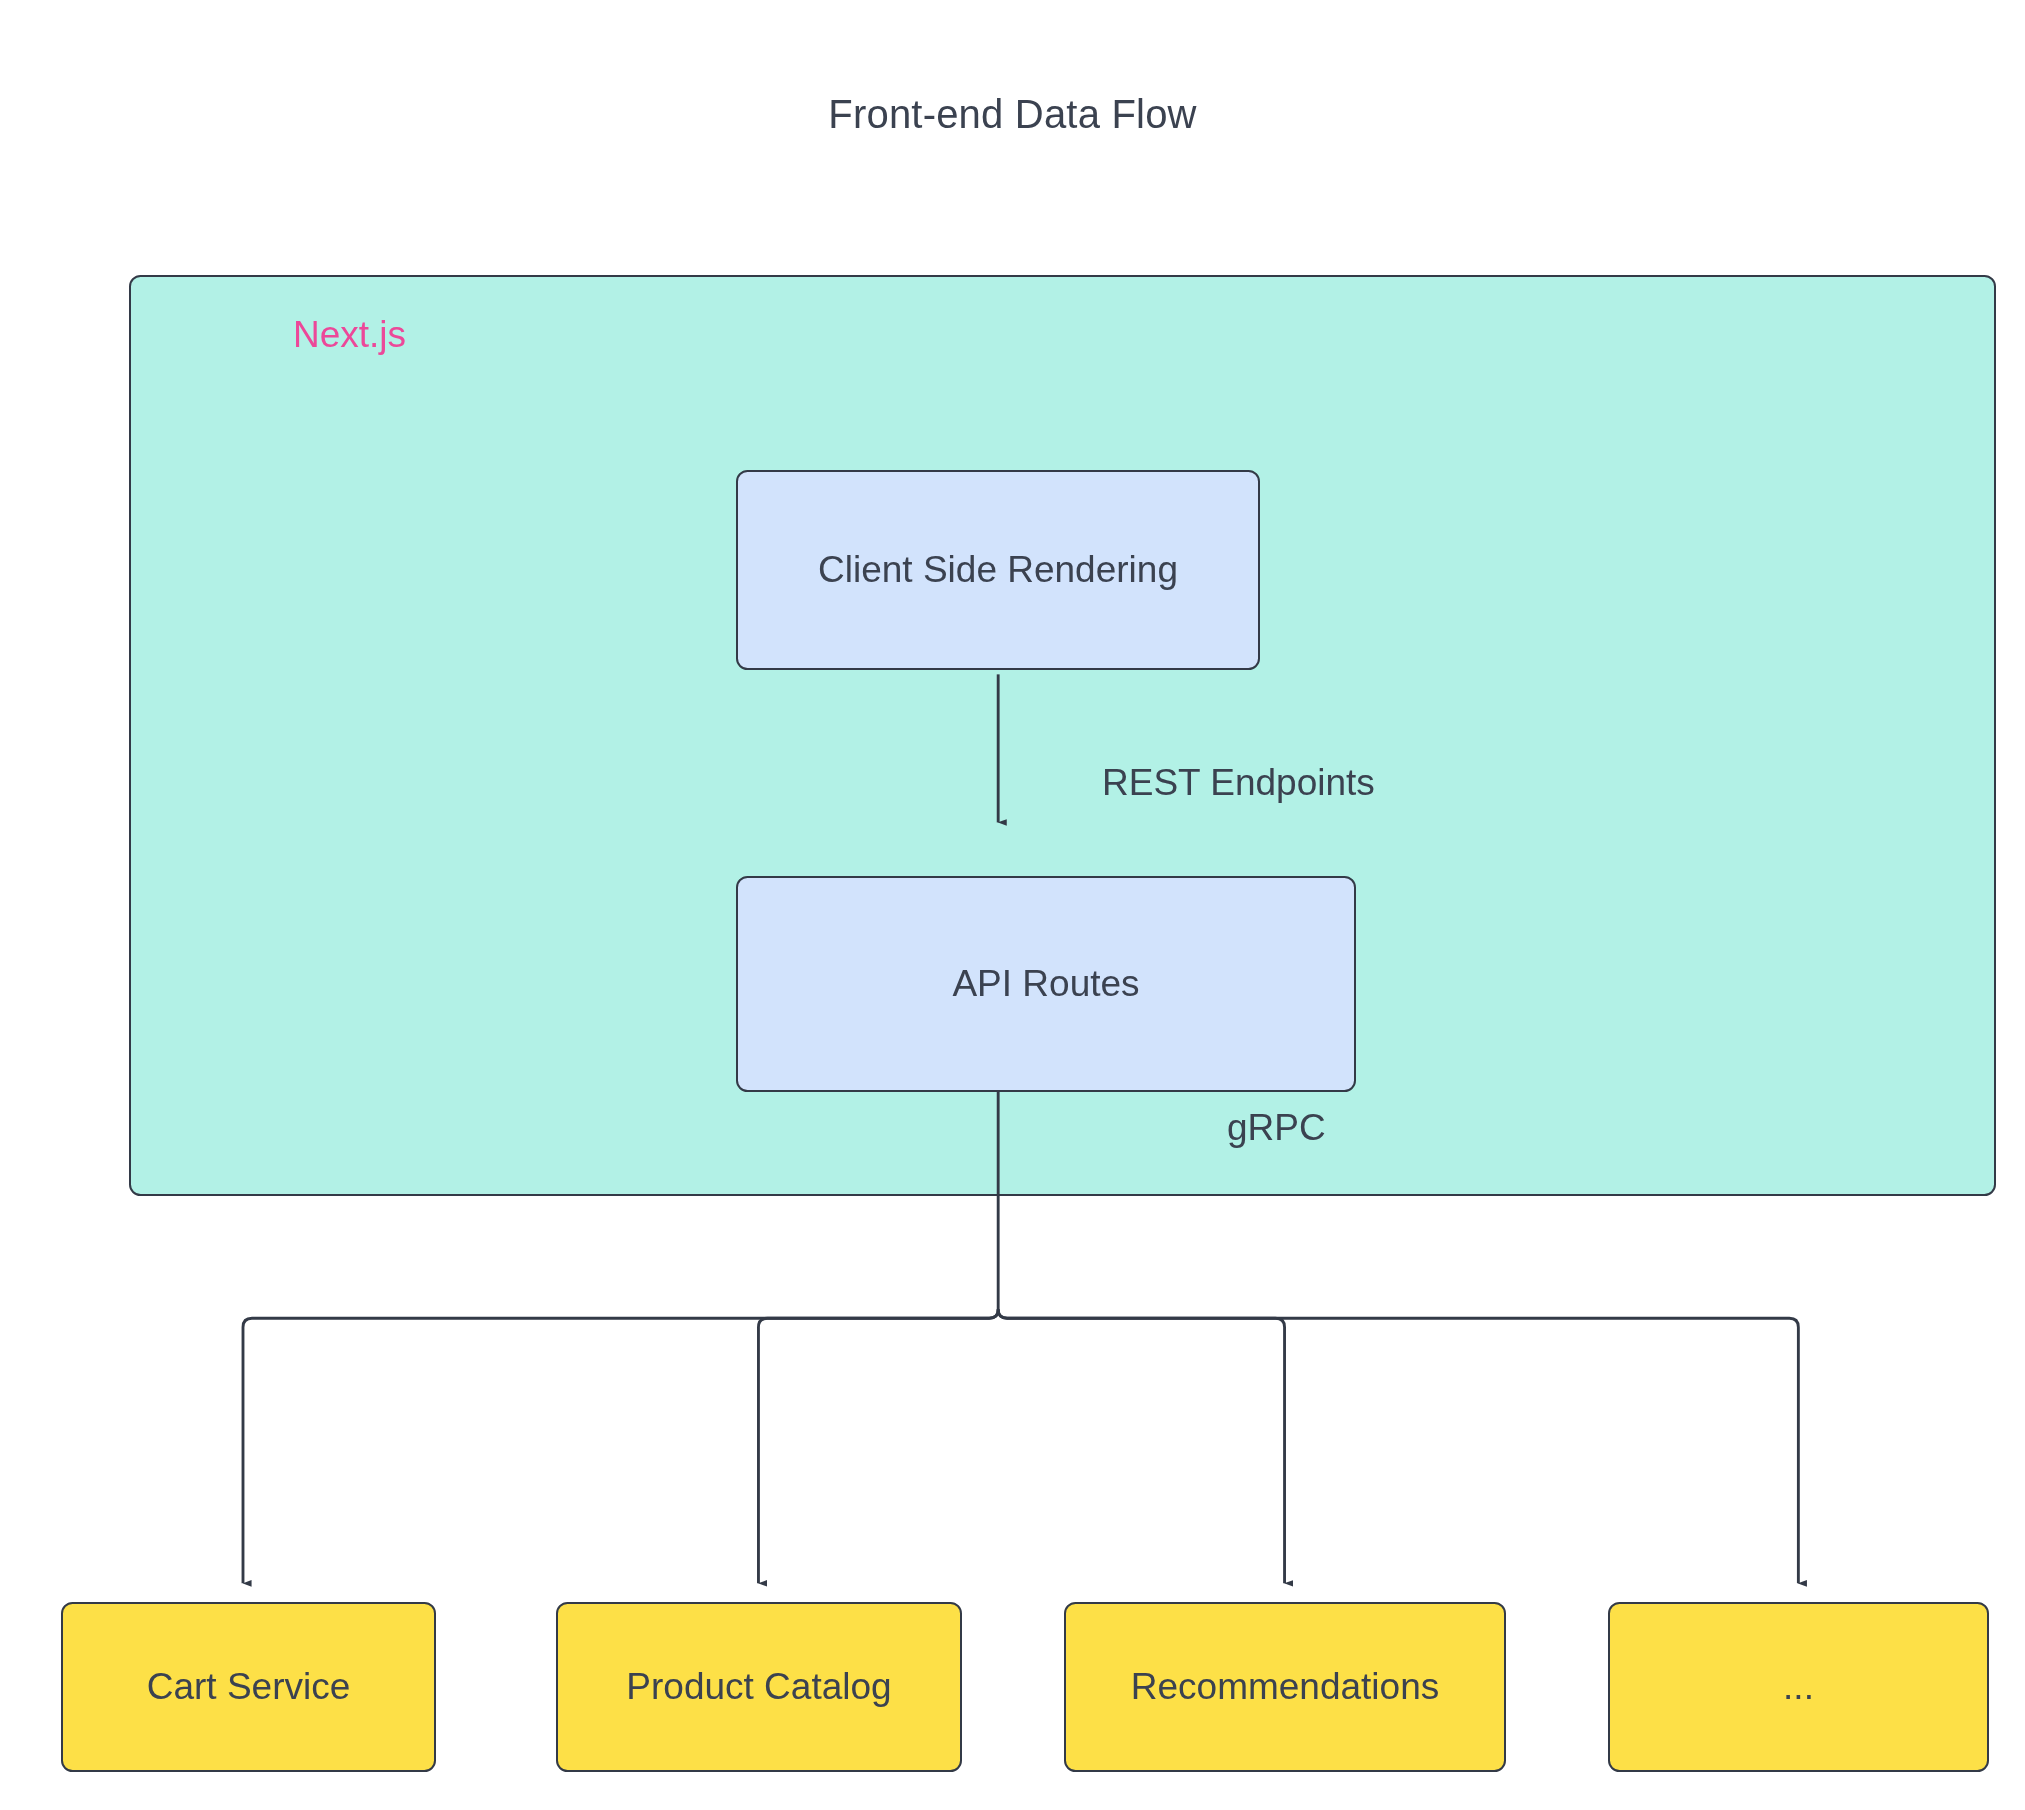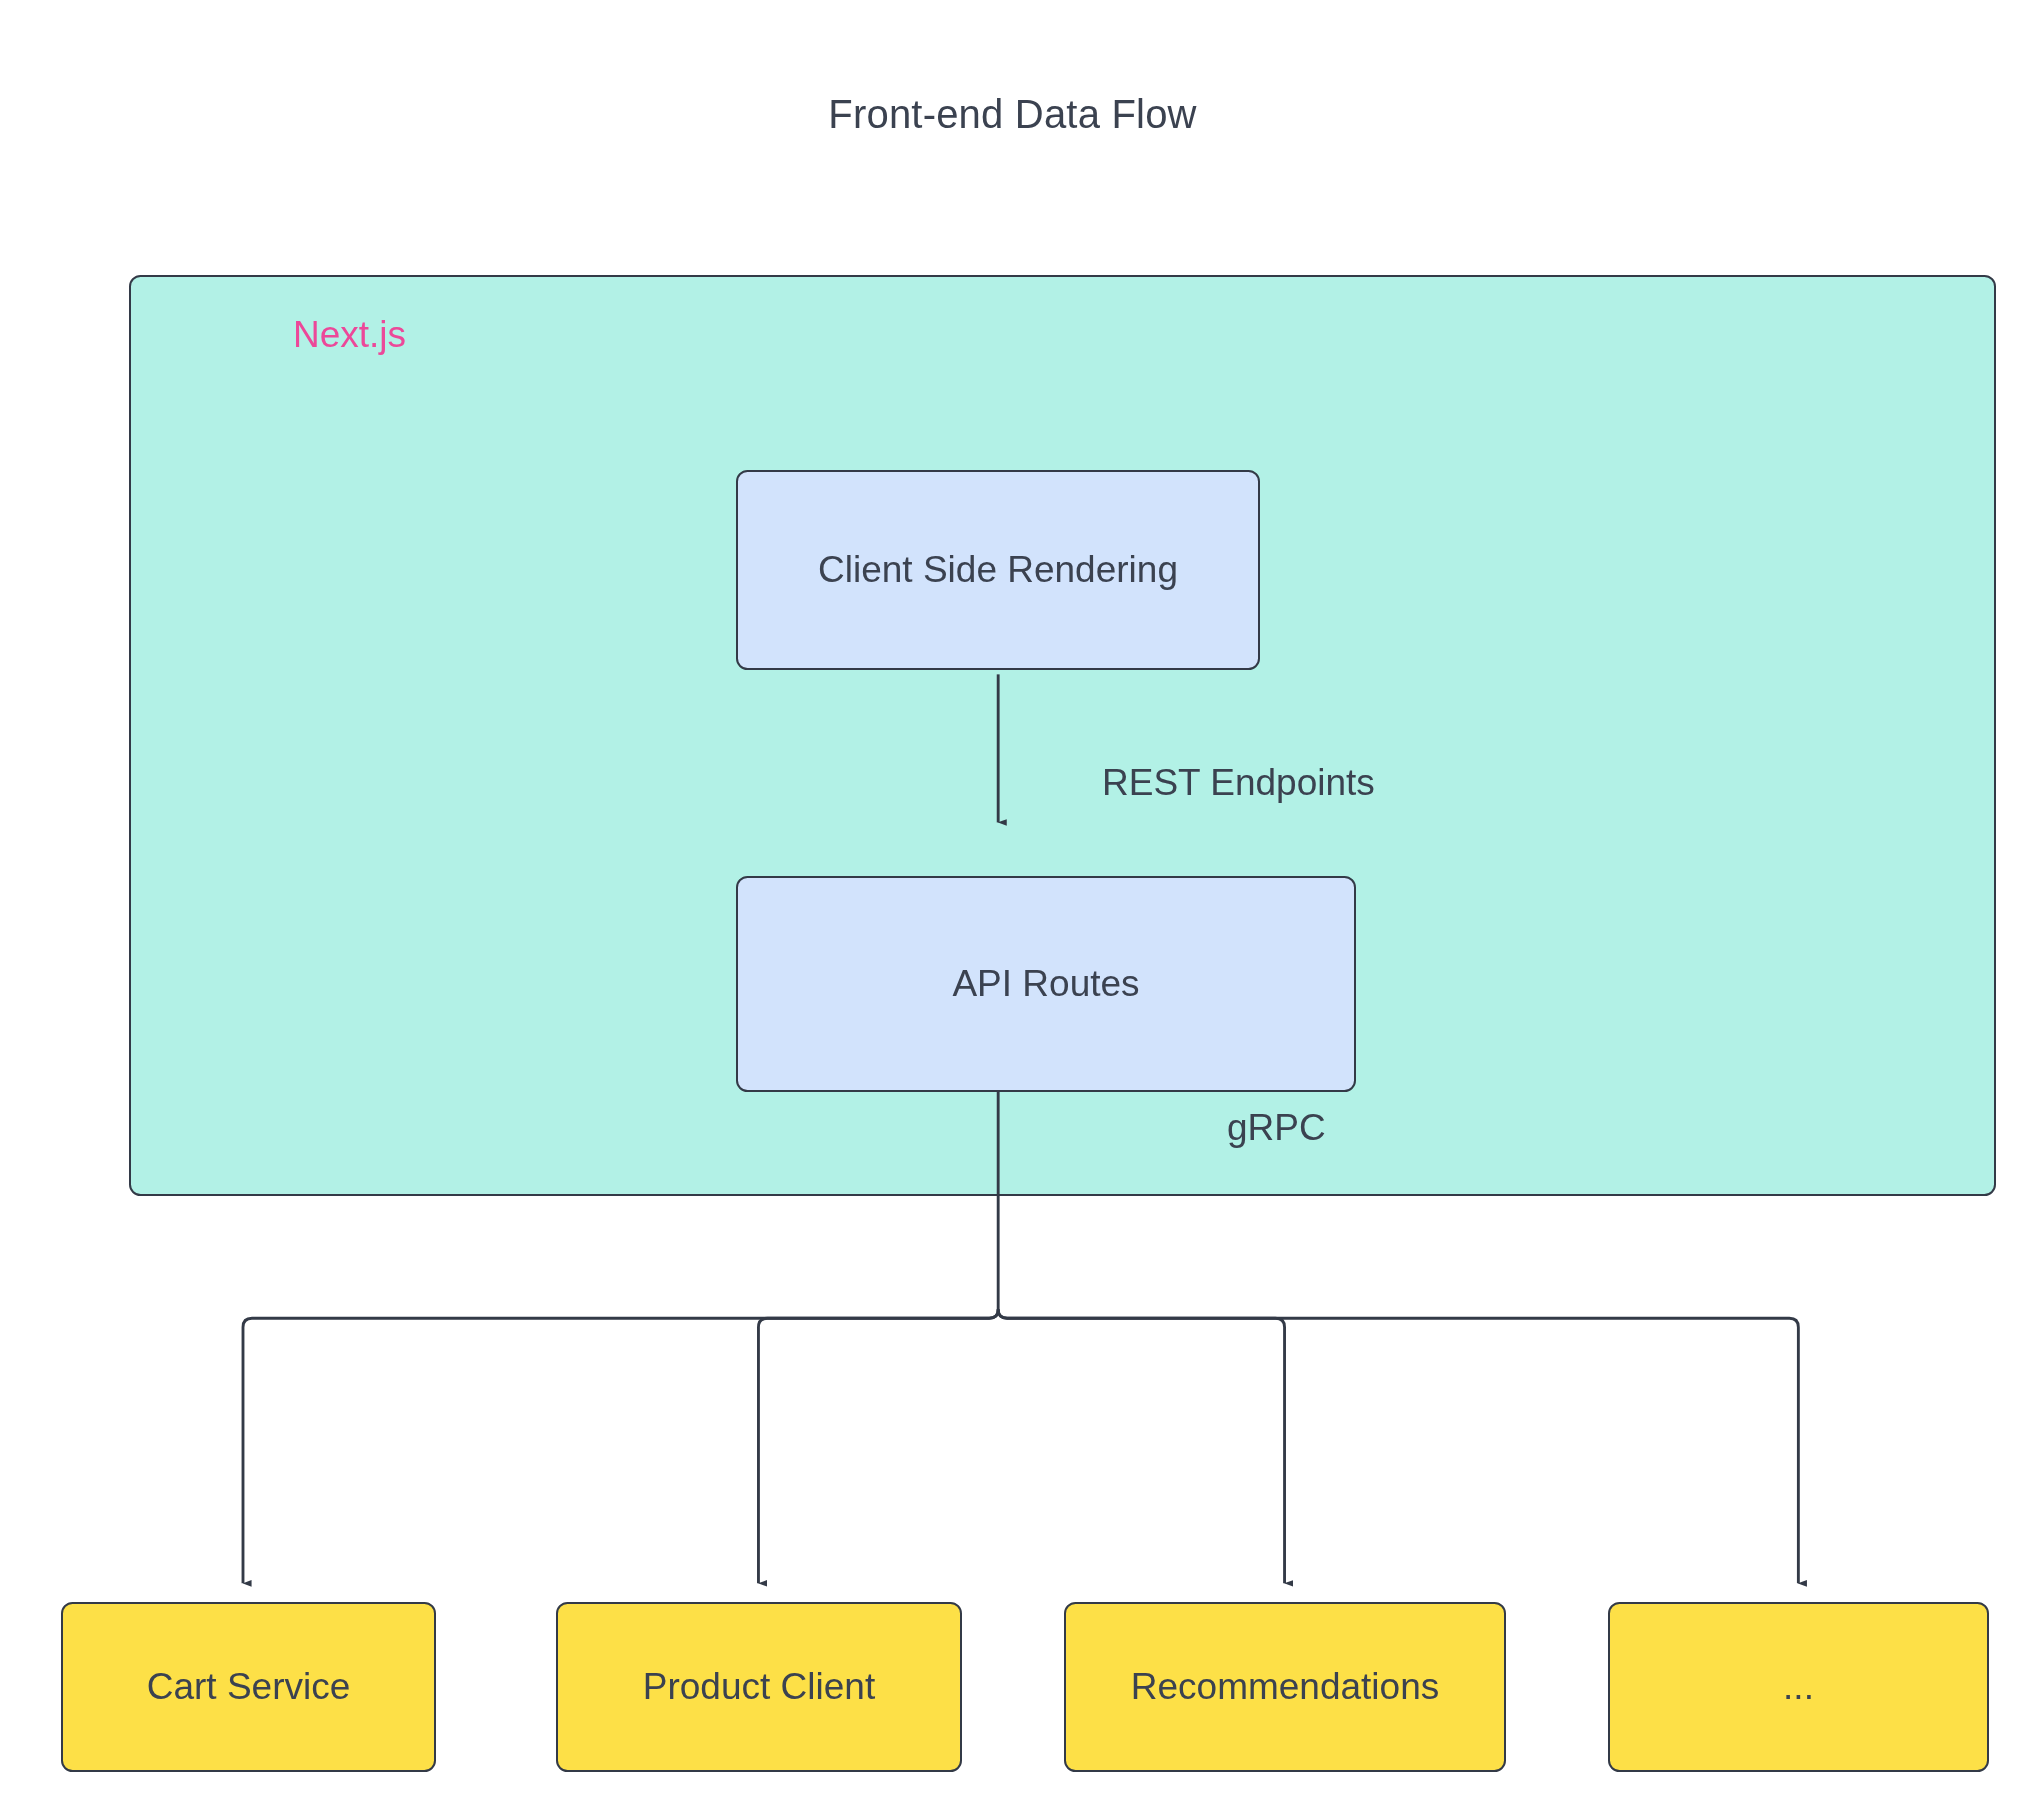--- a/index.html
+++ b/index.html
@@ -159,20 +159,20 @@
   <div class="node-blue" id="node-csr">Client Side Rendering</div>
 
   <div class="node-blue" id="node-api">API Routes</div>
 
   <div class="edge-label" id="label-rest">REST Endpoints</div>
 
   <div class="edge-label" id="label-grpc">gRPC</div>
 
   <div class="node-orange" id="node-cart">Cart Service</div>
 
-  <div class="node-orange" id="node-catalog">Product Client</div>
+  <div class="node-orange" id="node-catalog">Product Catalog</div>
 
   <div class="node-orange" id="node-recommend">Recommendations</div>
 
   <div class="node-orange" id="node-more">...</div>
 
 </div>
 
 
 </body></html>

